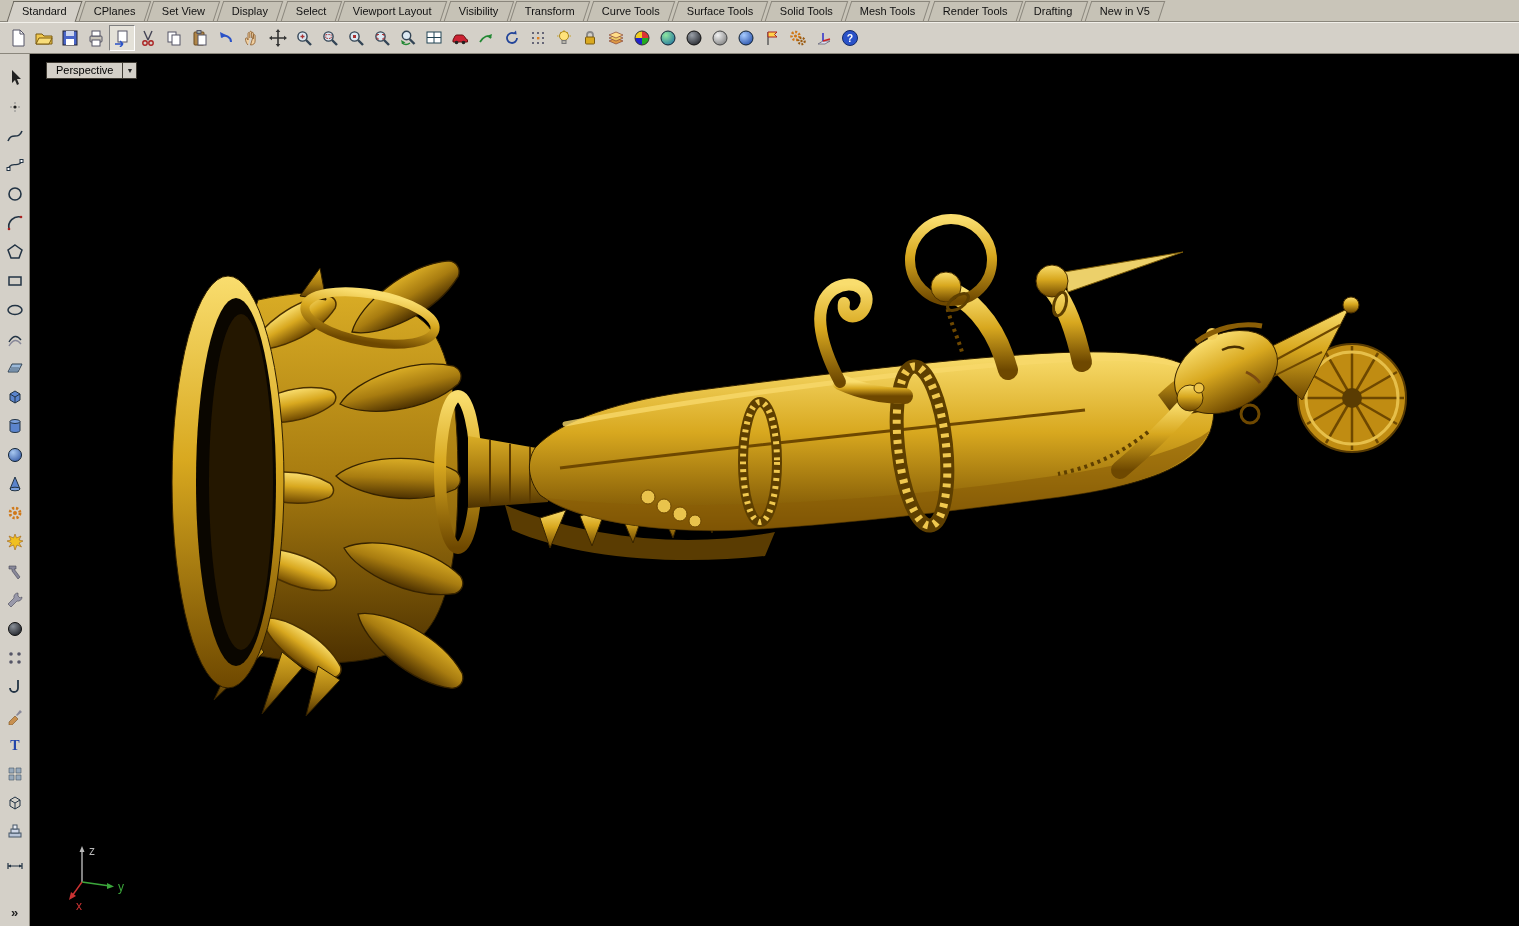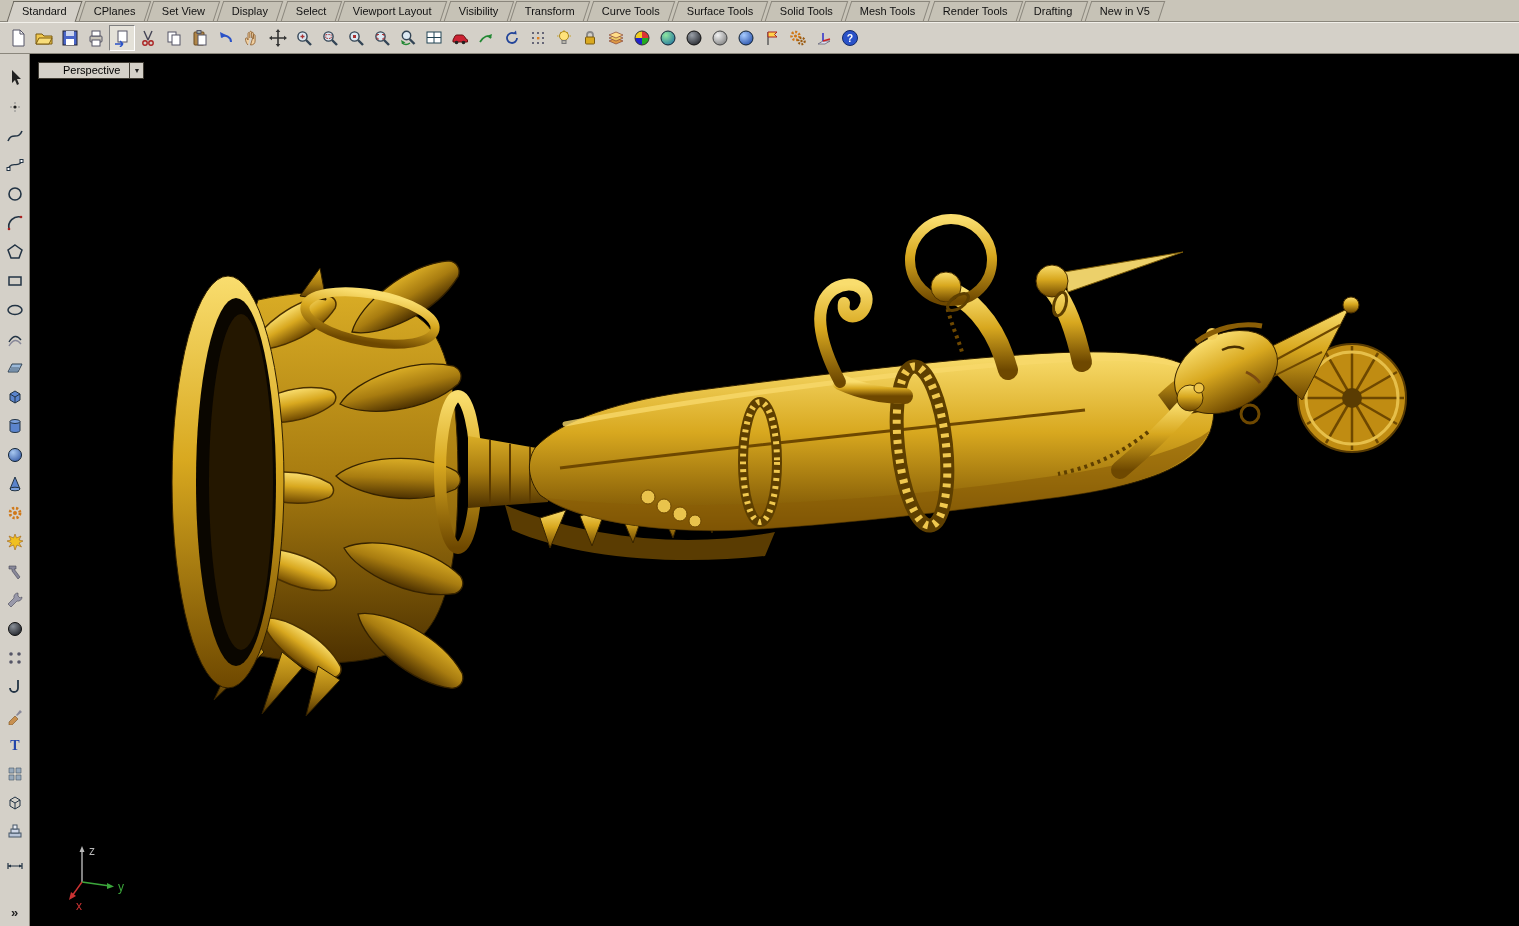--- a/index.html
+++ b/index.html
@@ -36,21 +36,21 @@
   .sic { width:24px; height:24px; display:flex; align-items:center; justify-content:center;
          margin-bottom:5px; }
   #sb-overflow { margin-top:auto; margin-bottom:6px; font-size:13px; font-weight:bold;
                  color:#222; cursor:default; }
 
   
   #viewport { position:absolute; left:30px; top:54px; width:1489px; height:872px;
               background:#000; }
   #vp-title { position:absolute; left:8px; top:8px; display:flex; z-index:5; }
   #vp-name { background:#d4d0c8; border:1px solid #403c34; font-size:11px;
-             padding:1px 9px 2px 24px; color:#000; }
+             padding:1px 9px 2px 9px; color:#000;margin-left:8px; }
   #vp-arrow { background:#d4d0c8; border:1px solid #403c34; border-left:none;
               font-size:7px; padding:2px 3px; color:#222; display:flex; align-items:center; }
   #scene { position:absolute; left:0; top:0; width:1489px; height:872px; }
   #axis { position:absolute; left:36px; bottom:12px; }
 </style>
 </head>
 <body>
 
 <div id="tabbar">
   <div class="tab active"><span>Standard</span></div>

